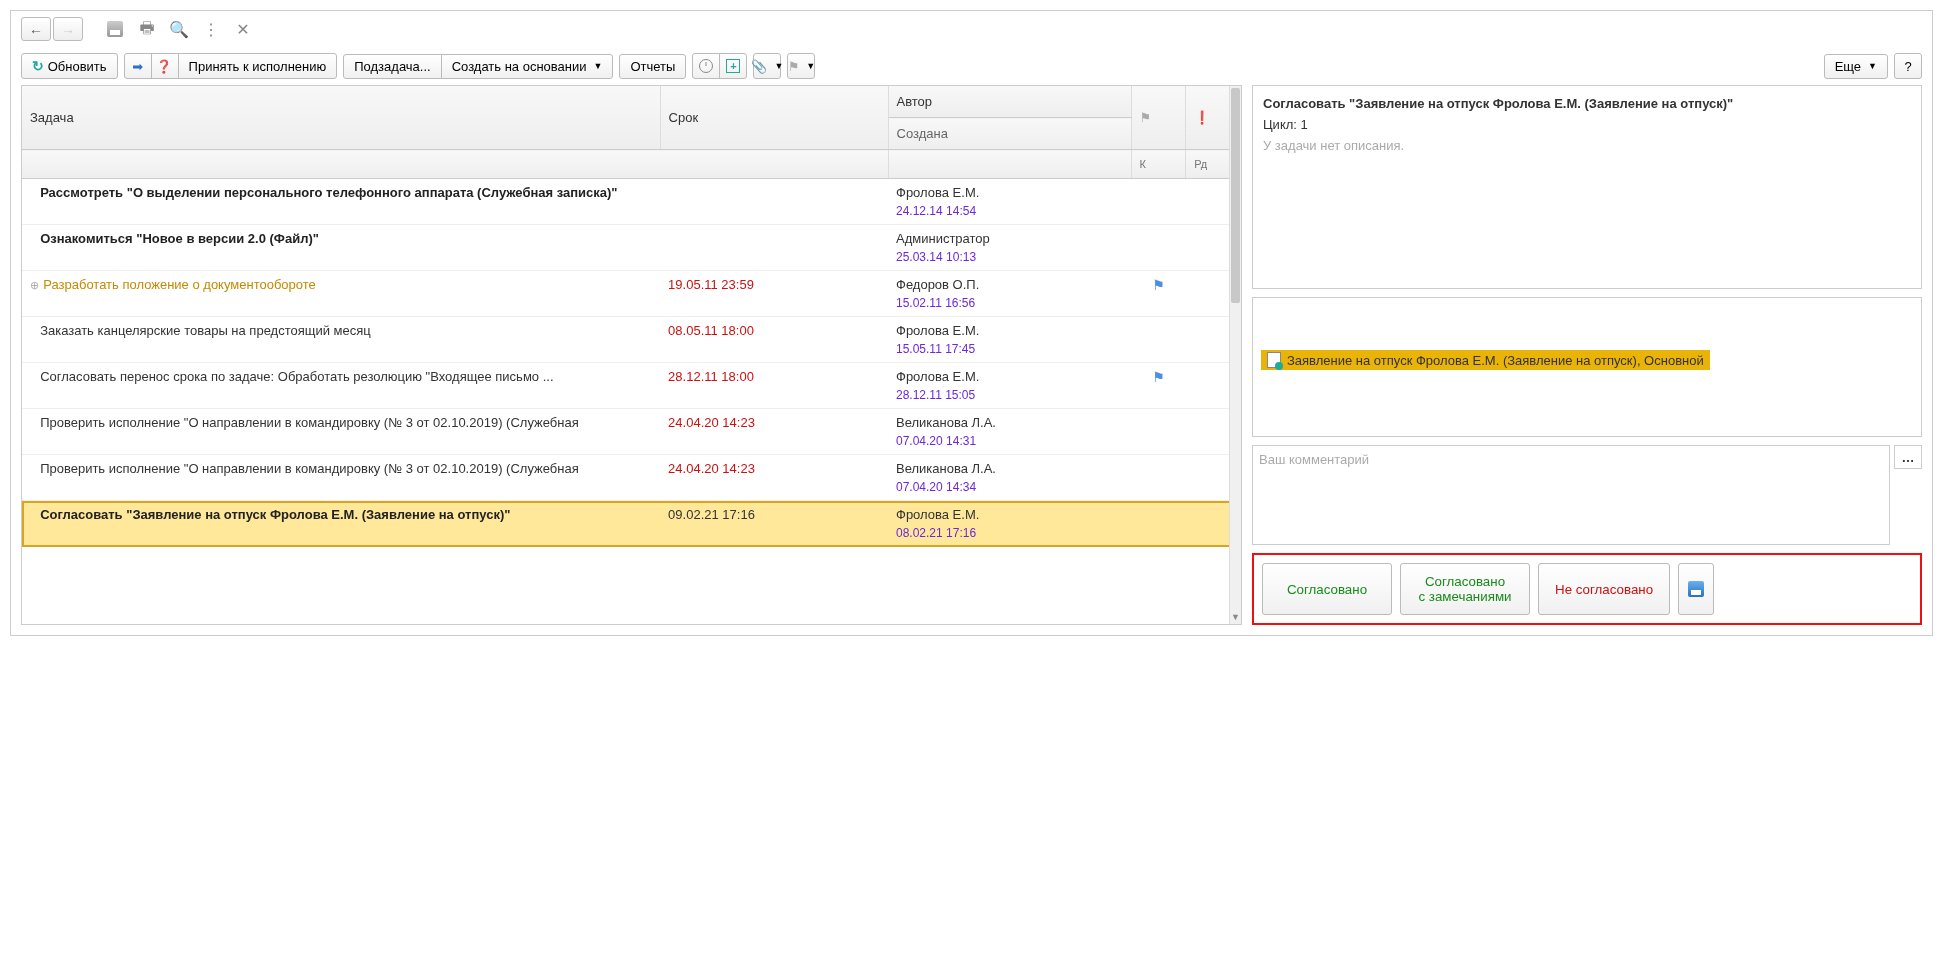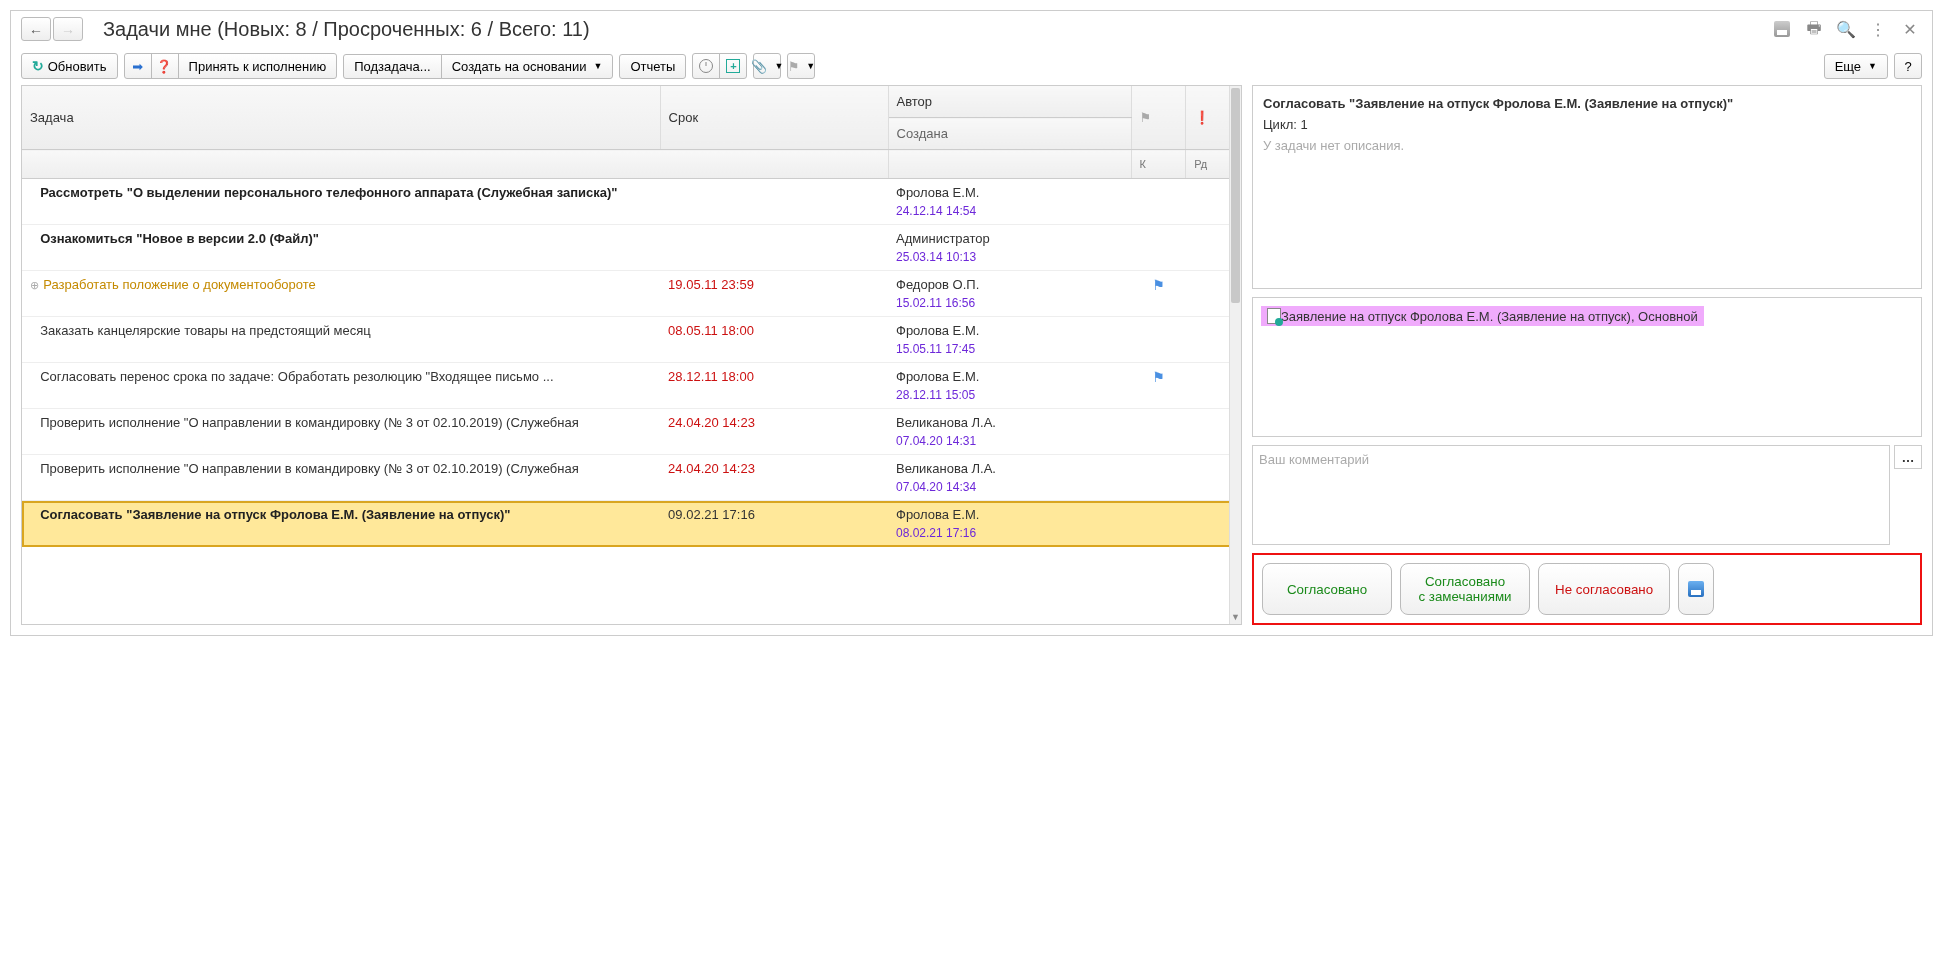--- a/index.html
+++ b/index.html
@@ -48,26 +48,26 @@
 .scroll-area { flex: 1; overflow-y: auto; position: relative; }
 .fake-scrollbar { position: absolute; right: 0; top: 0; bottom: 0; width: 12px; background: #f0f0f0; border-left: 1px solid #ddd; }
 .scrollbar-thumb { position: absolute; left: 1px; right: 1px; top: 2px; height: 40%; background: #c8c8c8; border-radius: 2px; }
 .scrollbar-arrow { position: absolute; left: 0; right: 0; height: 14px; display: flex; align-items: center; justify-content: center; color: #888; font-size: 9px; }
 
 .detail-box { border: 1px solid #ccc; padding: 10px; }
 .detail-title { font-weight: bold; margin-bottom: 6px; }
 .detail-cycle { margin-bottom: 6px; }
 .detail-desc { color: #aaa; min-height: 140px; }
 .attachment-box { border: 1px solid #ccc; padding: 8px; min-height: 140px; }
-.attachment { display: inline-flex; align-items: center; background: #f0abfc; padding: 2px 6px; }
+.attachment { display: inline-flex; align-items: center; gap: 6px; background: #eab308; padding: 2px 6px; margin-top: 44px; }
 .comment-row { display: flex; gap: 4px; }
 .comment-box { flex: 1; border: 1px solid #ccc; padding: 6px; min-height: 100px; color: #aaa; }
 .comment-btn { width: 28px; border: 1px solid #ccc; display: flex; align-items: flex-start; justify-content: center; padding-top: 4px; cursor: pointer; font-weight: bold; height: 24px; }
 .action-row { display: flex; gap: 8px; padding: 8px; border: 2px solid #e11; }
-.action-btn { flex: 0 0 auto; padding: 10px 16px; border: 1px solid #bbb; background: linear-gradient(#fff,#f0f0f0); border-radius: 8px; cursor: pointer; text-align: center; min-width: 130px; }
+.action-btn { flex: 0 0 auto; padding: 10px 16px; border: 1px solid #bbb; background: linear-gradient(#fff,#f0f0f0); border-radius: 3px; cursor: pointer; text-align: center; min-width: 130px; }
 .action-btn.green { color: #1a8a1a; }
 .action-btn.red { color: #c11; }
 .action-save { width: 36px; min-width: 36px; padding: 8px; display: flex; align-items: center; justify-content: center; }
 .disk-icon { width: 16px; height: 16px; background: linear-gradient(#6bb0f0,#2870c0); border-radius: 2px; position: relative; }
 .disk-icon::after { content:""; position:absolute; left:3px; right:3px; bottom:2px; height:5px; background:#fff; }
 .clock-icon { width:14px; height:14px; border:1.5px solid #888; border-radius:50%; position:relative; }
 .clock-icon::before { content:""; position:absolute; left:50%; top:50%; width:1px; height:4px; background:#888; transform-origin:bottom; transform:translate(-50%,-100%); }
 .plus-box { width:14px; height:14px; border:1.5px solid #2a9; color:#2a9; display:flex;align-items:center;justify-content:center;font-size:11px;font-weight:bold; }
 .refresh-icon { color: #2a9; font-size: 14px; font-weight: bold; }
 .doc-icon { width:14px; height:16px; background:#fff; border:1px solid #888; position:relative; }
@@ -76,21 +76,20 @@
 </head>
 <body>
 
 <div class="window">
 
   <div class="title-bar">
     <div class="nav-buttons">
       <div class="nav-btn">←</div>
       <div class="nav-btn disabled">→</div>
     </div>
-    <div class="window-title">Задачи мне (Новых: 8 / Просроченных: 6 / Всего: 11)</div>
     <div class="title-actions">
       <span class="title-icon">
           <span class="disk-icon" style="background:linear-gradient(#ccc,#999)"></span>
         </span>
       <span class="title-icon">🖶</span>
       <span class="title-icon">🔍</span>
       <span class="title-icon">⋮</span>
       <span class="title-icon">✕</span>
     </div>
   </div>

